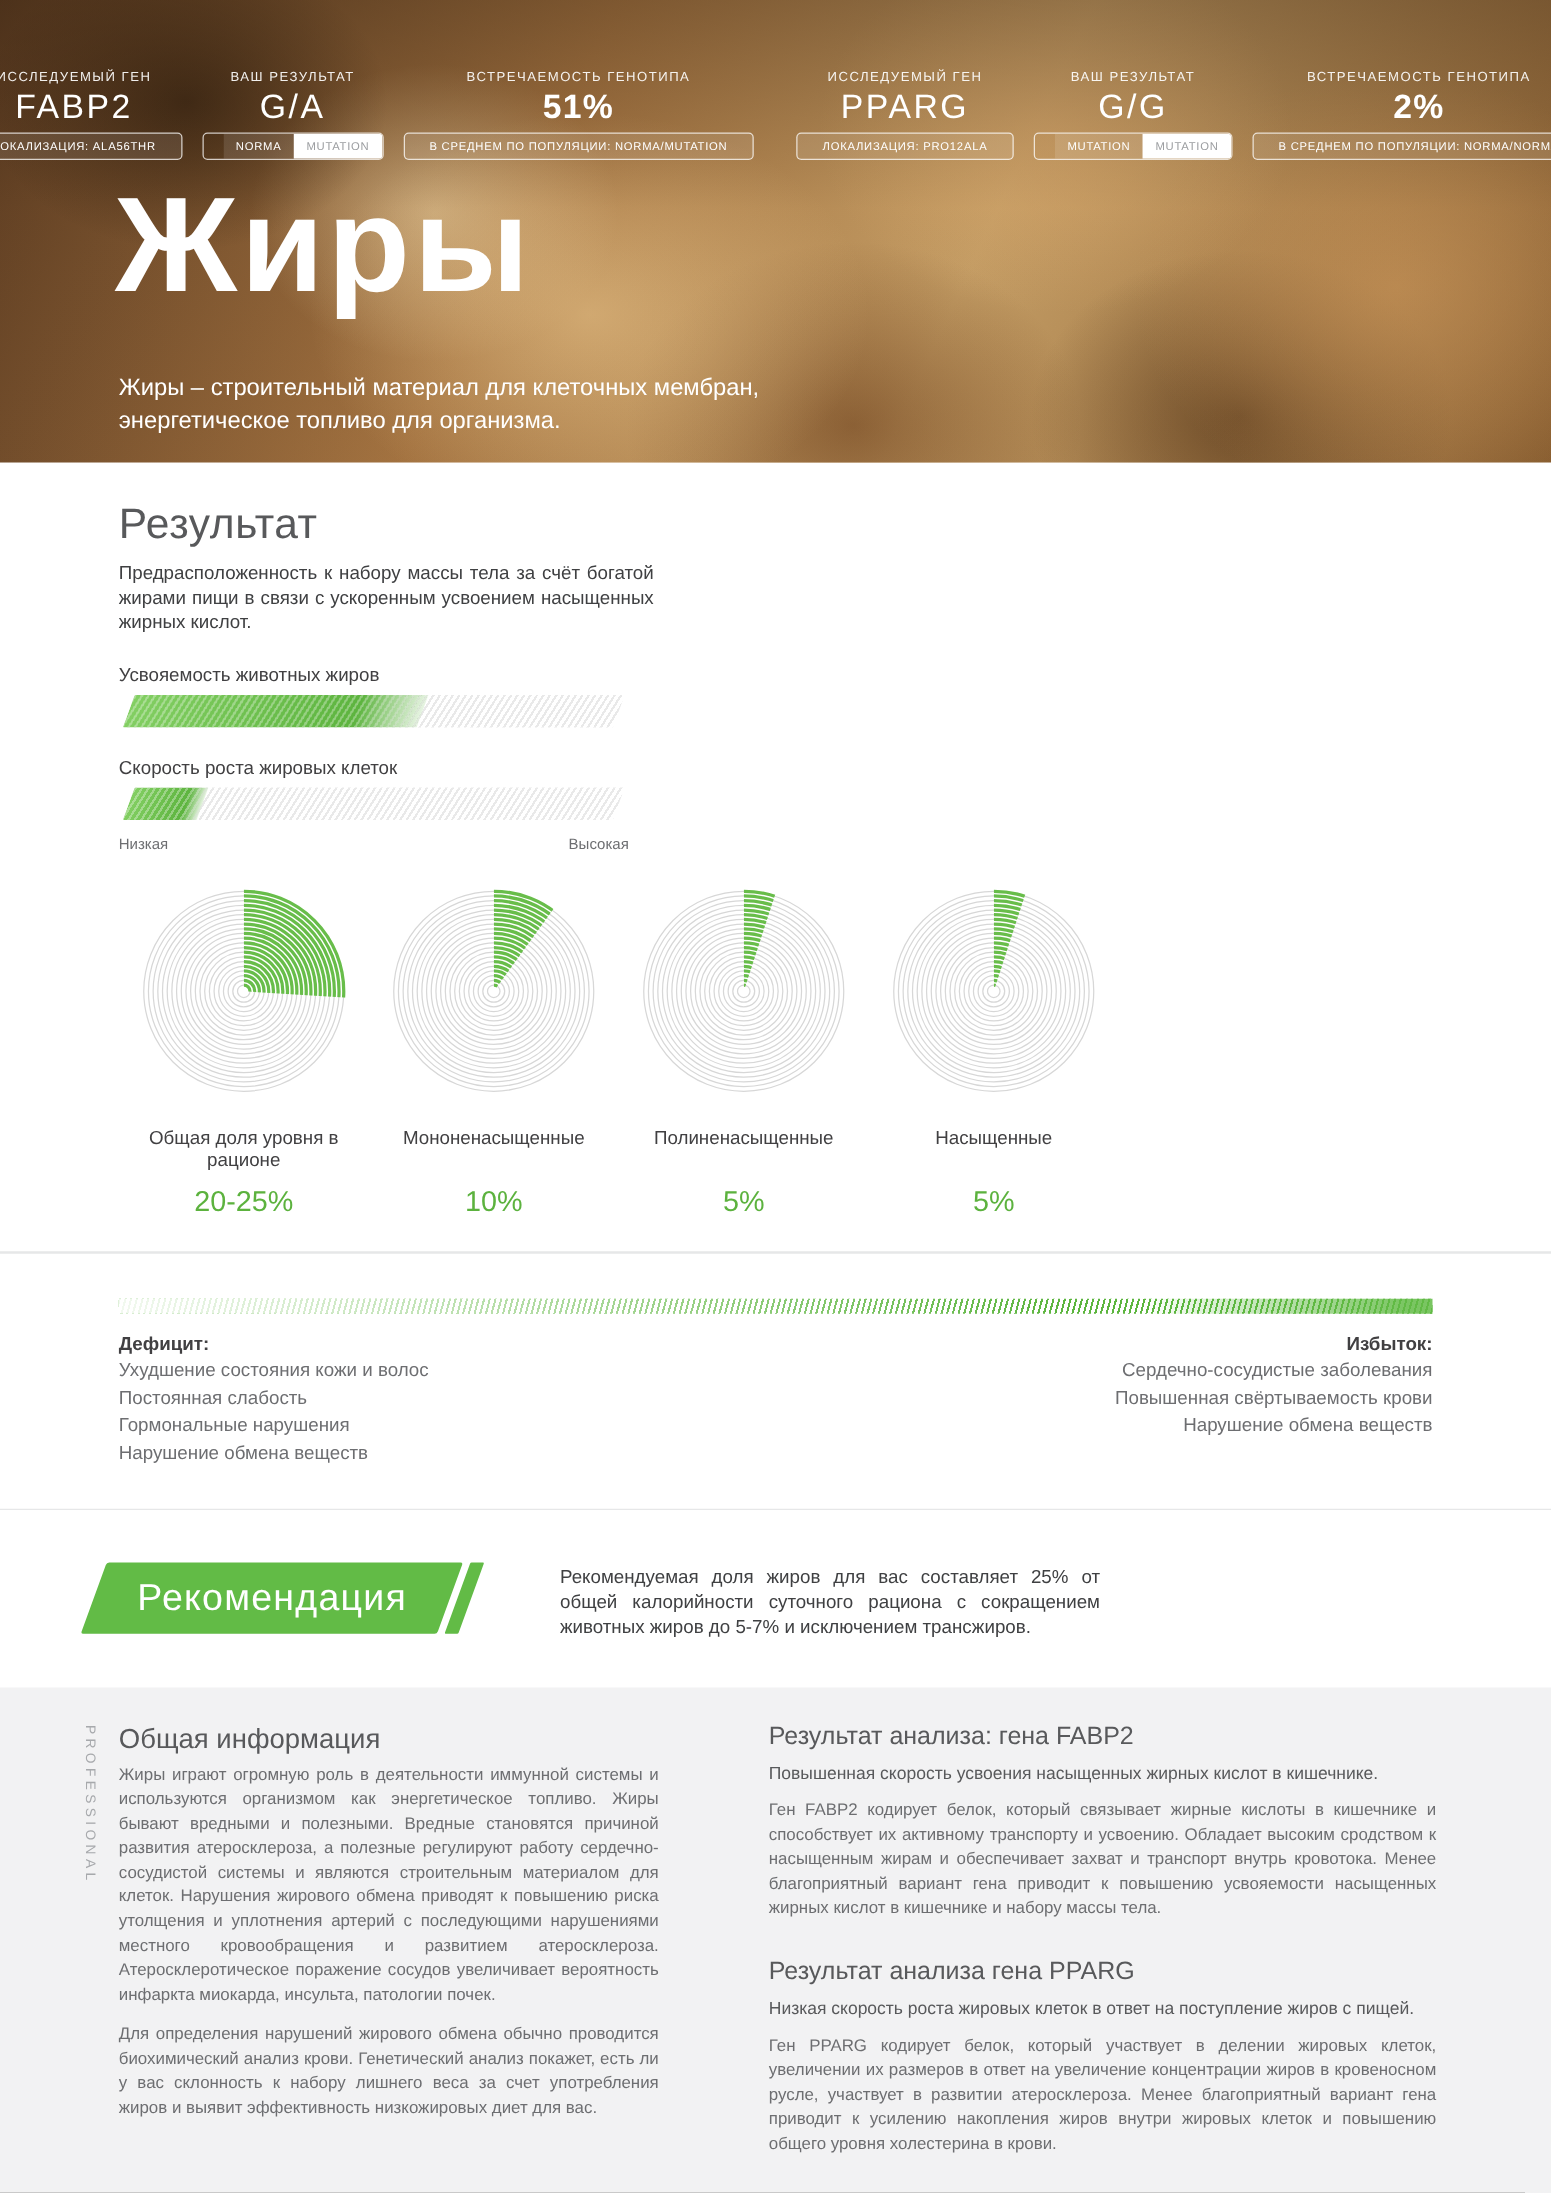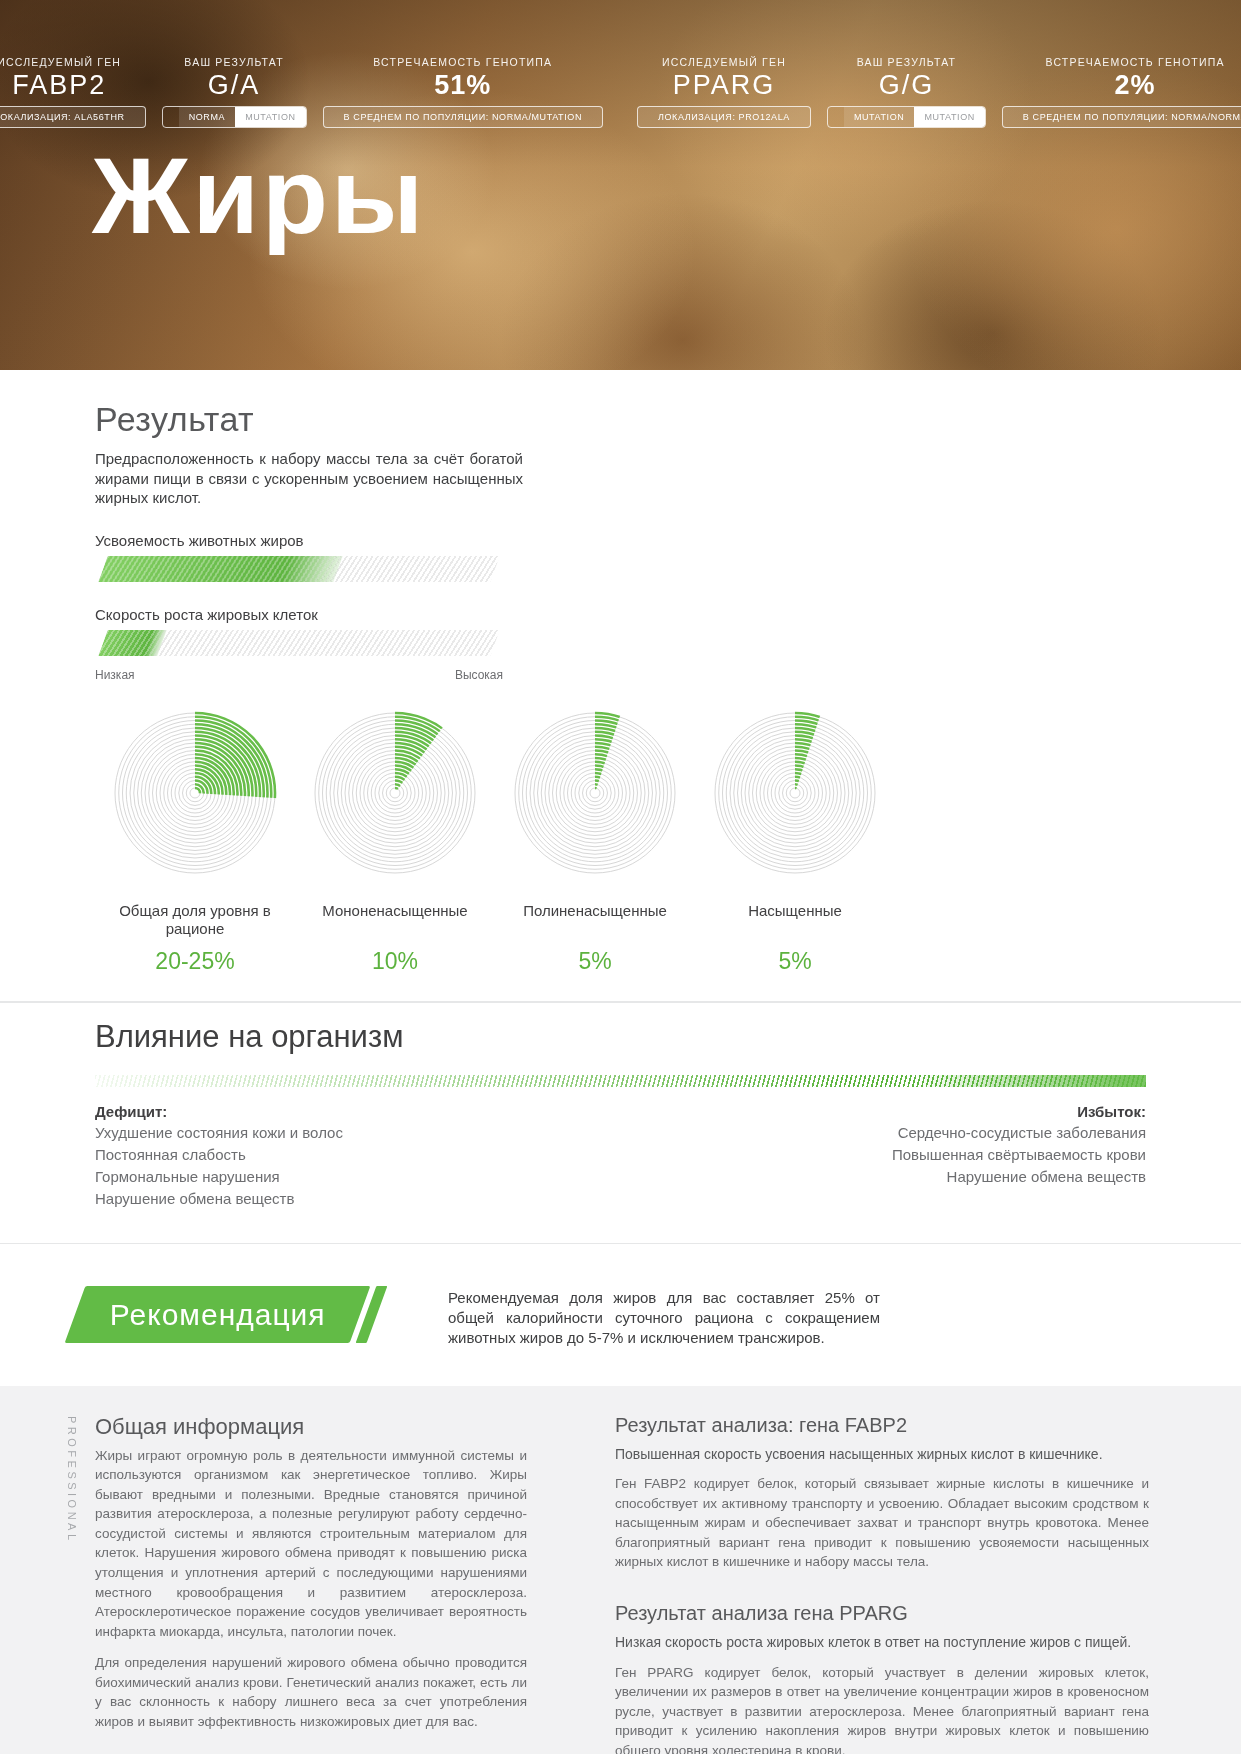--- a/index.html
+++ b/index.html
@@ -198,20 +198,21 @@
         </div>
         <div class="gcell">
           <div class="lbl">ВСТРЕЧАЕМОСТЬ ГЕНОТИПА</div>
           <div class="big bold">2%</div>
           <div class="tagbox">В СРЕДНЕМ ПО ПОПУЛЯЦИИ: NORMA/NORMA</div>
         </div>
       </div>
 
     </div>
     <div class="hero-title">Жиры</div>
+    <div class="hero-sub">Жиры – строительный материал для клеточных мембран, энергетическое топливо для организма.</div>
   </div>
 
   <div class="section-result">
     <h2 class="sec">Результат</h2>
     <p class="desc">Предрасположенность к набору массы тела за счёт богатой жирами пищи в связи с ускоренным усвоением насыщенных жирных кислот.</p>
 
     <div class="bar-block">
       <div class="bar-label">Усвояемость животных жиров</div>
       <div class="bar-track">
         <div class="bar-fill" style="width: 60%;"></div>
@@ -462,21 +463,20 @@
               </g>
     </svg>
           </div>
         <div class="chart-label">Насыщенные</div>
         <div class="chart-value">5%</div>
       </div>
     </div>
   </div>
 
   <div class="section-influence">
-    <h2 class="sec2">Влияние на организм</h2>
     <div class="grad-bar"></div>
     <div class="influence-cols">
       <div class="inf-col">
         <div class="hd">Дефицит:</div>
         <div>
             <div>Ухудшение состояния кожи и волос</div>
             <div>Постоянная слабость</div>
             <div>Гормональные нарушения</div>
             <div>Нарушение обмена веществ</div>
           </div>

